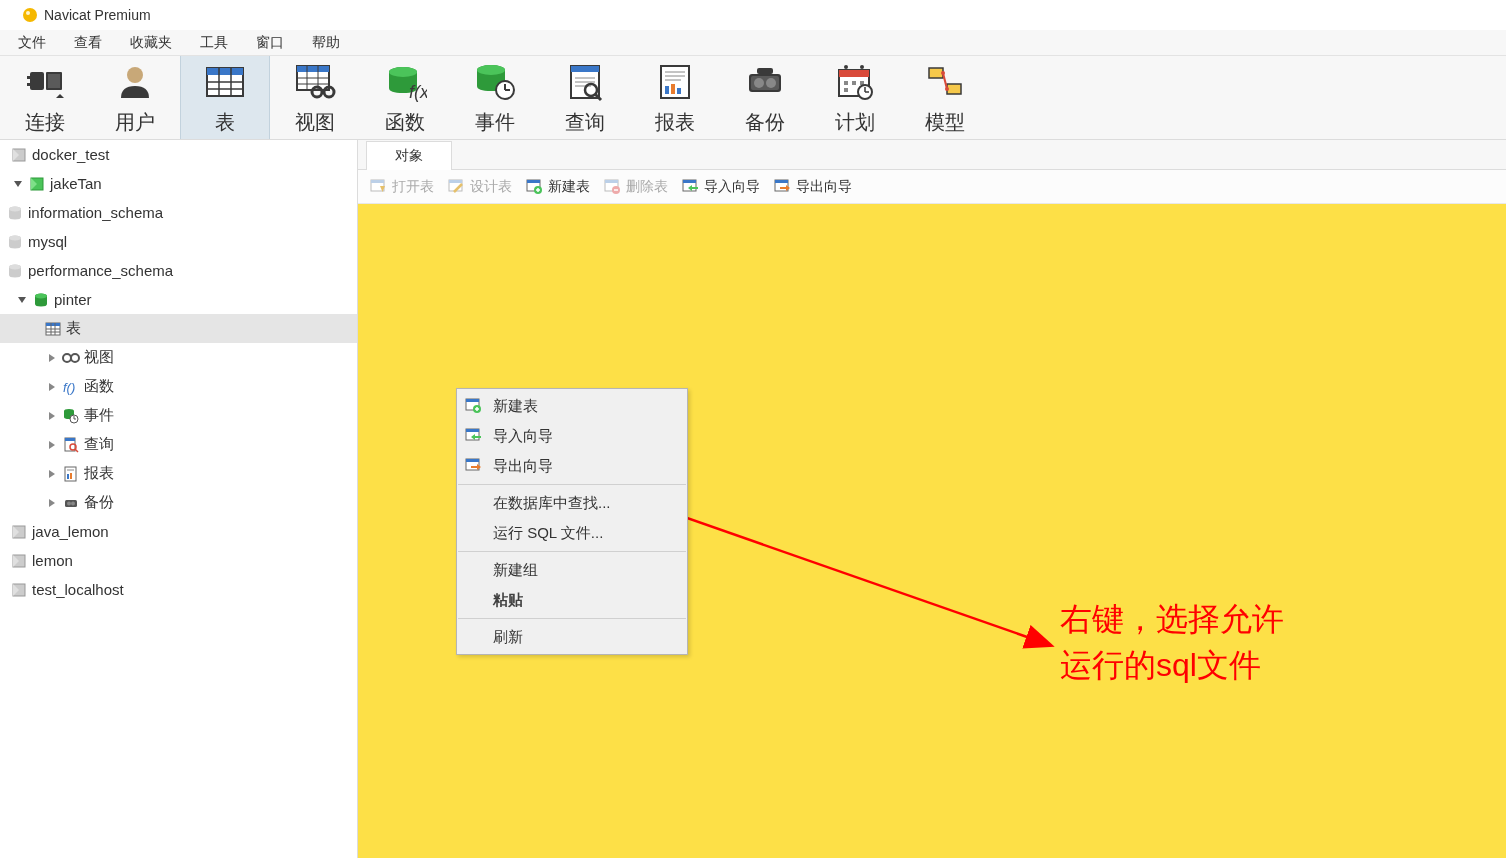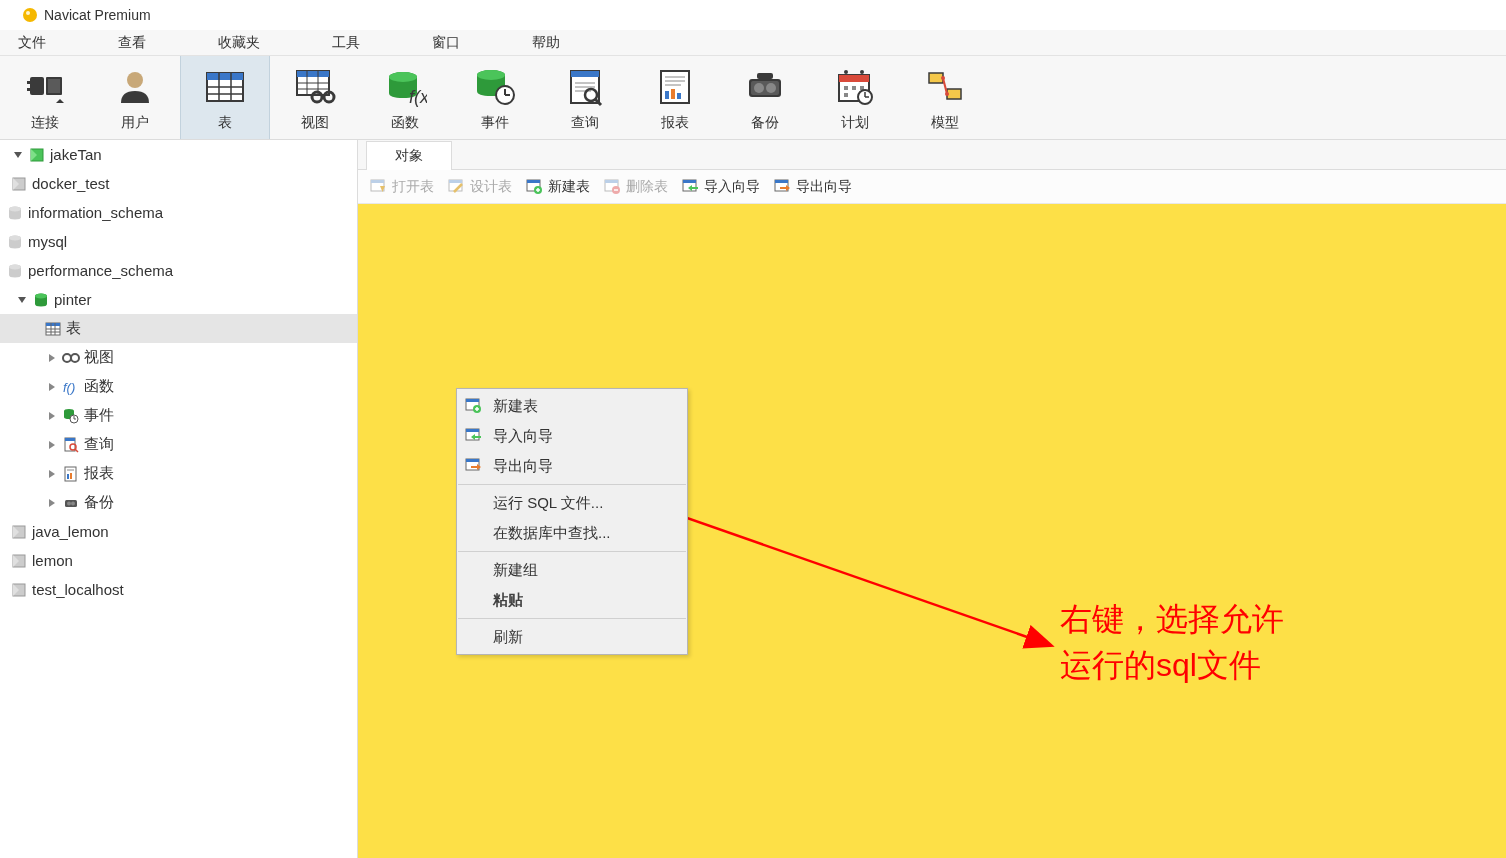--- a/index.html
+++ b/index.html
@@ -1,26 +1,26 @@
 <!DOCTYPE html>
 <html><head>
 <meta charset="utf-8">
 <style>
 * { margin: 0; padding: 0; box-sizing: border-box; font-family: "Microsoft YaHei", "Segoe UI", Arial, sans-serif; }
 body { background: #fff; font-size: 14px; color: #333; width: 1506px; height: 858px; overflow: hidden; position: relative; }
 .titlebar { height: 30px; display: flex; align-items: center; padding: 0 22px; background: #fff; }
 .titlebar .app-icon { width: 16px; height: 16px; margin-right: 6px; }
 .titlebar .title { font-size: 14px; }
-.menubar { height: 26px; background: #f7f7f7; border-bottom: 1px solid #e3e3e3; display: flex; align-items: center; padding: 0 4px; gap: 44px; }
+.menubar { height: 26px; background: #f7f7f7; border-bottom: 1px solid #e3e3e3; display: flex; align-items: center; padding: 0 4px; }
 .menubar .menu-item { padding: 3px 14px; font-size: 14px; cursor: default; }
 .toolbar { height: 84px; background: #f7f7f7; border-bottom: 1px solid #dcdcdc; display: flex; }
 .toolbar .tool { width: 90px; display: flex; flex-direction: column; align-items: center; justify-content: center; gap: 4px; cursor: default; }
 .toolbar .tool.active { background: #dde7ee; border-left: 1px solid #c2d2dd; border-right: 1px solid #c2d2dd; }
 .toolbar .tool .icon-box { height: 46px; display: flex; align-items: center; justify-content: center; }
-.toolbar .tool .label { font-size: 14px; }
+.toolbar .tool .label { font-size: 20px; }
 .content { display: flex; height: calc(100% - 140px); }
 .sidebar { width: 358px; border-right: 1px solid #dcdcdc; overflow: auto; background: #fff; }
 .tree-row { height: 29px; display: flex; align-items: center; padding-left: 6px; cursor: default; }
 .tree-row.selected { background: #e5e5e5; }
 .tree-row .toggle { width: 16px; height: 16px; display: flex; align-items: center; justify-content: center; font-size: 10px; color: #555; margin-right: 2px; }
 .tree-row .row-icon { width: 18px; height: 18px; margin-right: 4px; display: flex; align-items: center; justify-content: center; }
 .tree-row .row-label { font-size: 15px; }
 .indent-1 { padding-left: 10px; }
 .indent-2 { }
 .indent-3 { padding-left: 44px; }
@@ -207,41 +207,41 @@
         </svg>
       </span>
     <span class="label">模型</span>
   </div>
 </div>
 
 <div class="content">
 
   <div class="sidebar">
     <div class="tree-row indent-1">
+      <span class="row-icon">
+          <svg width="16" height="16" viewBox="0 0 16 16">
+            <rect x="2" y="2" width="12" height="12" fill="#ccc" stroke="#999"></rect>
+            <path d="M2 2 L8 8 L2 14" fill="#e0e0e0"></path>
+          </svg>
+        </span>
+      <span class="row-label">docker_test</span>
+    </div>
+    <div class="tree-row indent-1">
       <span class="toggle">
           <svg width="10" height="10" viewBox="0 0 10 10">
             <polygon points="1,2 9,2 5,8" fill="#555"></polygon>
           </svg>
         </span>
       <span class="row-icon">
           <svg width="16" height="16" viewBox="0 0 16 16">
             <rect x="2" y="2" width="12" height="12" fill="#4bc45a" stroke="#2e9a3a"></rect>
             <path d="M2 2 L8 8 L2 14" fill="#7ee088"></path>
           </svg>
         </span>
       <span class="row-label">jakeTan</span>
-    </div>
-    <div class="tree-row indent-1">
-      <span class="row-icon">
-          <svg width="16" height="16" viewBox="0 0 16 16">
-            <rect x="2" y="2" width="12" height="12" fill="#ccc" stroke="#999"></rect>
-            <path d="M2 2 L8 8 L2 14" fill="#e0e0e0"></path>
-          </svg>
-        </span>
-      <span class="row-label">docker_test</span>
     </div>
     <div class="tree-row indent-2">
       <span class="row-icon">
           <svg width="16" height="16" viewBox="0 0 16 16">
             <ellipse cx="8" cy="4" rx="6" ry="2.5" fill="#ccc"></ellipse>
             <path d="M2 4 V12 Q2 14.5 8 14.5 Q14 14.5 14 12 V4" fill="#ccc"></path>
             <ellipse cx="8" cy="4" rx="6" ry="2.5" fill="#ddd"></ellipse>
           </svg>
         </span>
       <span class="row-label">information_schema</span>
@@ -514,24 +514,24 @@
         <svg width="16" height="16" viewBox="0 0 16 16">
           <rect x="1" y="2" width="13" height="11" fill="#fff" stroke="#666"></rect>
           <rect x="1" y="2" width="13" height="3" fill="#3a77c8"></rect>
           <polygon points="6,9 12,9 12,7 16,10 12,13 12,11 6,11" fill="#e87c2e"></polygon>
         </svg>
       </span>
     <span>导出向导</span>
   </div>
   <div class="cm-sep"></div>
   <div class="cm-item">
+    <span>在数据库中查找...</span>
+  </div>
+  <div class="cm-item">
     <span>运行 SQL 文件...</span>
-  </div>
-  <div class="cm-item">
-    <span>在数据库中查找...</span>
   </div>
   <div class="cm-sep"></div>
   <div class="cm-item">
     <span>新建组</span>
   </div>
   <div class="cm-item disabled">
     <span>粘贴</span>
   </div>
   <div class="cm-sep"></div>
   <div class="cm-item">

